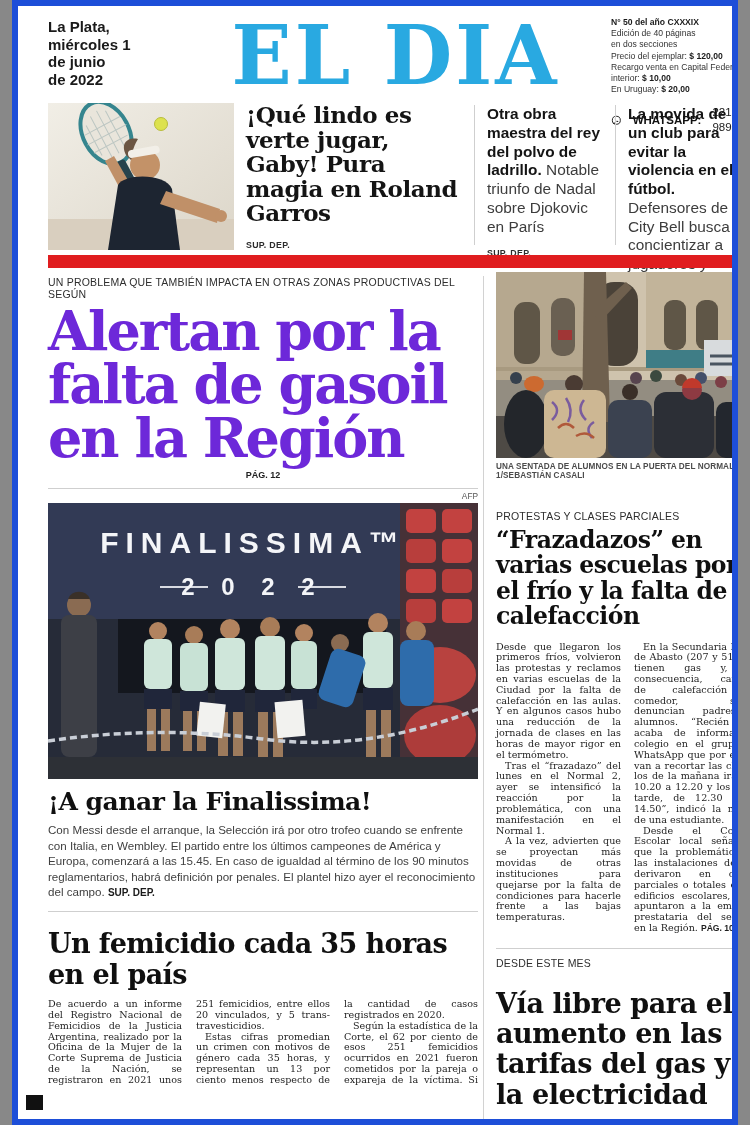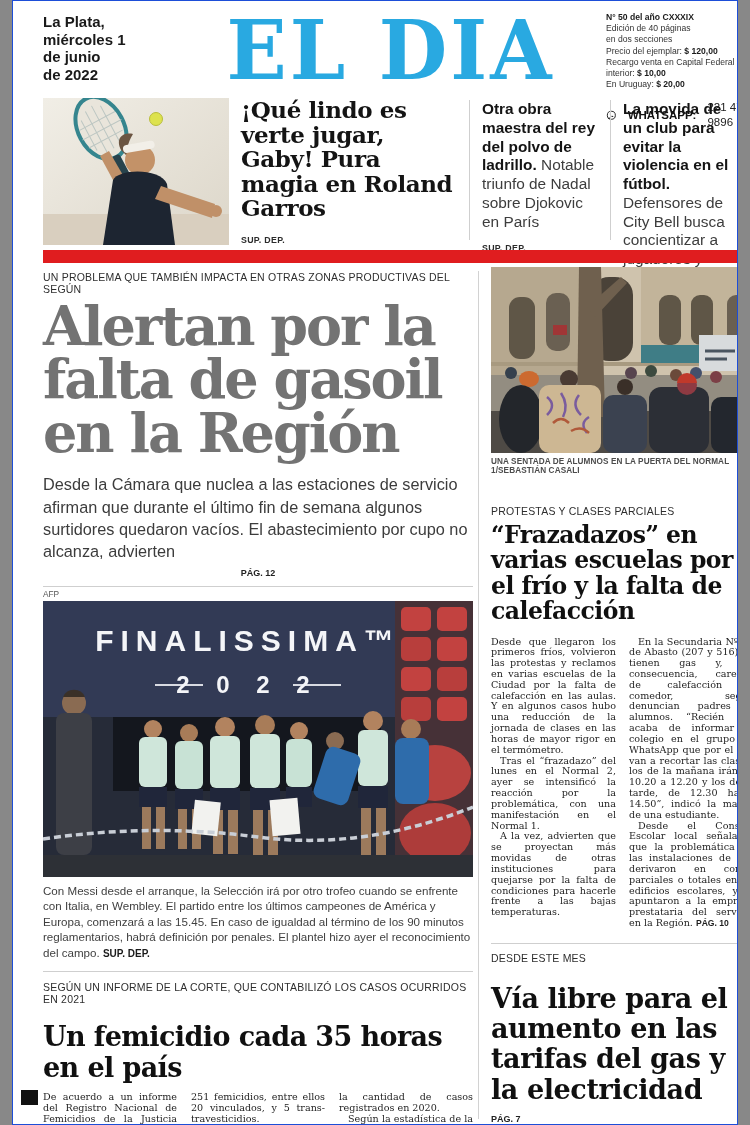--- a/index.html
+++ b/index.html
@@ -1,18 +1,18 @@
 <!DOCTYPE html>
 <html><head>
 <meta charset="utf-8">
 <style>
   * { margin:0; padding:0; box-sizing:border-box; }
   body { background:#888; font-family:"Liberation Sans","DejaVu Sans",sans-serif; }
   .page { position:relative; width:726px; height:1125px; background:#fff;
-          margin:0 auto; overflow:hidden; border:1px solid #1d4ed8; }
+          margin:0 auto; overflow:hidden; border:6px solid #1d4ed8; }
 
   
   .masthead { position:absolute; top:6px; left:30px; width:715px; height:86px; display:flex; }
   .dateline { width:132px; padding-top:6px; font-weight:bold; font-size:15px;
               line-height:1.18; color:#1a1a1a; white-space:pre-line; }
   .logo-wrap { flex:1; display:flex; align-items:center; justify-content:center; }
   .logo { font-family:"DejaVu Serif","Liberation Serif",serif; font-weight:bold;
           font-size:79px; letter-spacing:3px; color:#29a9e1; line-height:1;
           transform:scaleY(1.04); }
   .edition { width:152px; padding-top:5px; font-size:8.6px; line-height:1.3; color:#333; }
@@ -37,27 +37,27 @@
 
   
   .redbar { position:absolute; top:249px; left:30px; width:720px; height:13px; background:#e01d1f; }
 
   
   .col-divider { position:absolute; left:465px; top:270px; width:1px; height:848px; background:#d2d2d2; }
 
   .main-left { position:absolute; left:30px; top:270px; width:430px; }
   .kicker { font-size:10.5px; color:#2e2e2e; letter-spacing:0.2px; }
   .main-hl { font-family:"DejaVu Serif","Liberation Serif",serif; font-weight:bold;
-             font-size:54px; line-height:0.99; letter-spacing:-2px; color:#737373; margin-top:5px; }
+             font-size:54px; line-height:0.99; letter-spacing:-2px; color:#6d28d9; margin-top:5px; }
   .deck { margin-top:13px; font-size:16.3px; line-height:1.37; color:#3c3c3c; }
   .pageref { font-size:9px; font-weight:bold; color:#222; }
   .right { text-align:center; }
   .hr { border:0; border-top:1px solid #cfcfcf; }
   .main-left .hr1 { margin-top:8px; }
-  .credit { margin-top:2px; font-size:8.3px; color:#555; }
+  .credit { margin-top:2px; font-size:8.3px; color:#555; text-align:right; }
   .f-photo { width:430px; height:276px; display:block; margin-top:2px; }
   .serif-hl { font-family:"DejaVu Serif","Liberation Serif",serif; font-weight:bold; color:#101010; }
   .fin-hl { font-size:25px; letter-spacing:-0.5px; margin-top:8px; }
   .fin-caption { margin-top:6px; font-size:11.6px; line-height:1.34; color:#3f3f3f; }
   .fin-caption b { color:#1a1a1a; font-size:10px; }
   .main-left .hr2 { margin-top:11px; margin-bottom:9px; }
   .fem-hl { font-size:27px; letter-spacing:-0.6px; margin-top:16px; }
   .fem-body { margin-top:9px; height:94px; overflow:hidden;
               column-count:3; column-gap:14px; }
   .body-serif { font-family:"DejaVu Serif","Liberation Serif",serif; font-size:9.6px;
@@ -158,21 +158,20 @@
       <div class="tag">PÁG. 11</div>
     </div>
   </div>
 
   <div class="redbar"></div>
   <div class="col-divider"></div>
 
   <div class="main-left">
     <div class="kicker">UN PROBLEMA QUE TAMBIÉN IMPACTA EN OTRAS ZONAS PRODUCTIVAS DEL SEGÚN</div>
     <h1 class="main-hl">Alertan por la falta de gasoil en la Región</h1>
-    <div class="deck">Desde la Cámara que nuclea a las estaciones de servicio afirman que durante el último fin de semana algunos surtidores quedaron vacíos. El abastecimiento por cupo no alcanza, advierten</div>
     <div class="pageref right" style="margin-top:5px;">PÁG. 12</div>
     <hr class="hr hr1">
     <div class="credit">AFP</div>
 
     <svg class="f-photo" viewBox="0 0 430 276">
       <rect width="430" height="276" fill="#262b38"></rect>
       <rect width="430" height="116" fill="#323a55"></rect>
       <text x="205" y="50" text-anchor="middle" font-family="Liberation Sans,sans-serif" font-weight="bold" font-size="30" letter-spacing="7" fill="#f4f5f8">FINALISSIMA™</text>
       <path d="M112 84 H160 M250 84 H298" stroke="#d8dae2" stroke-width="2"></path>
       <text x="205" y="92" text-anchor="middle" font-family="Liberation Sans,sans-serif" font-weight="bold" font-size="24" letter-spacing="10" fill="#f4f5f8">2 0 2 2</text>
@@ -228,23 +227,23 @@
       <g transform="rotate(6 163 218)">
           <rect x="150" y="200" width="26" height="34" fill="#f2f2ef"></rect>
         </g>
       <g transform="rotate(-5 242 216)">
           <rect x="228" y="198" width="28" height="36" fill="#f2f2ef"></rect>
         </g>
       <path d="M0 238 Q110 222 215 236 T430 206" stroke="#c9ced6" stroke-width="3.5" stroke-dasharray="7 4" fill="none"></path>
       <rect y="254" width="430" height="22" fill="#2d3036"></rect>
     </svg>
 
+    <h2 class="serif-hl fin-hl">¡A ganar la Finalissima!</h2>
     <div class="fin-caption"><span>Con Messi desde el arranque, la Selección irá por otro trofeo cuando se enfrente con Italia, en Wembley. El partido entre los últimos campeones de América y Europa, comenzará a las 15.45. En caso de igualdad al término de los 90 minutos reglamentarios, habrá definición por penales. El plantel hizo ayer el reconocimiento del campo. </span><b>SUP. DEP.</b></div>
     <hr class="hr hr2">
-    <div class="kicker">SEGÚN UN INFORME DE LA CORTE, QUE CONTABILIZÓ LOS CASOS OCURRIDOS EN 2021</div>
     <h2 class="serif-hl fem-hl">Un femicidio cada 35 horas en el país</h2>
     <div class="fem-body body-serif">
       <p>De acuerdo a un informe del Registro Nacional de Femicidios de la Justicia Argentina, realizado por la Oficina de la Mujer de la Corte Suprema de Justicia de la Nación, se registraron en 2021 unos 251 femicidios, entre ellos 20 vinculados, y 5 trans-travesticidios.</p>
       <p class="ind">Estas cifras promedian un crimen con motivos de género cada 35 horas, y representan un 13 por ciento menos respecto de la cantidad de casos registrados en 2020.</p>
       <p class="ind">Según la estadística de la Corte, el 62 por ciento de esos 251 femicidios ocurridos en 2021 fueron cometidos por la pareja o expareja de la víctima. Si se tiene en cuenta la modalidad del hecho, el 31 por ciento de las mujeres fueron asesinadas mediante el uso de armas blancas y el 25 por ciento como consecuencia de la utilización de armas de fuego. Mientras que el 24 por ciento por la fuerza física de su agresor.</p>
 
     </div>
   </div>
 
   <div class="main-right">

